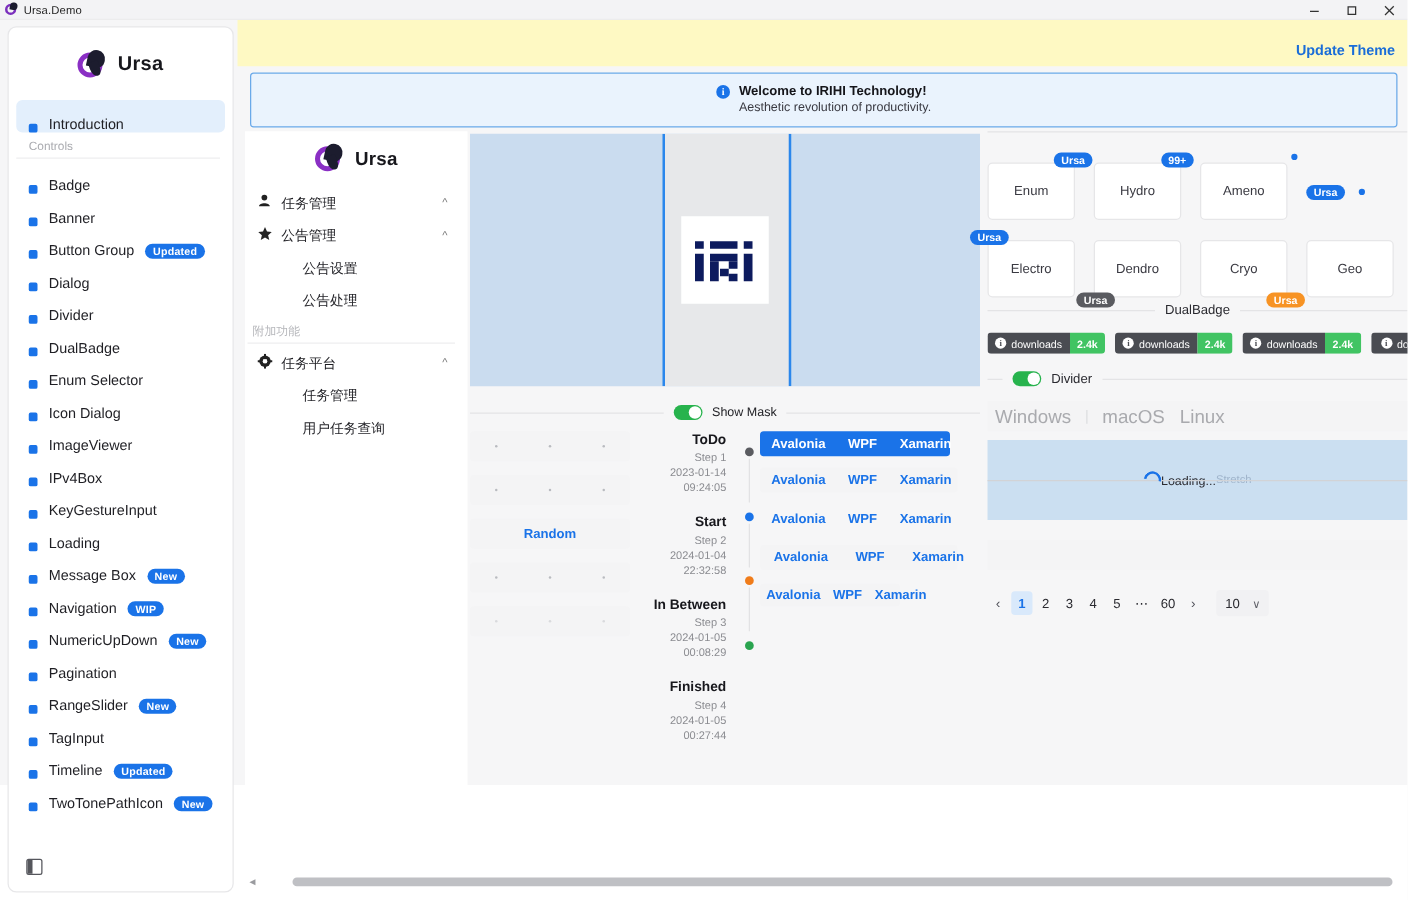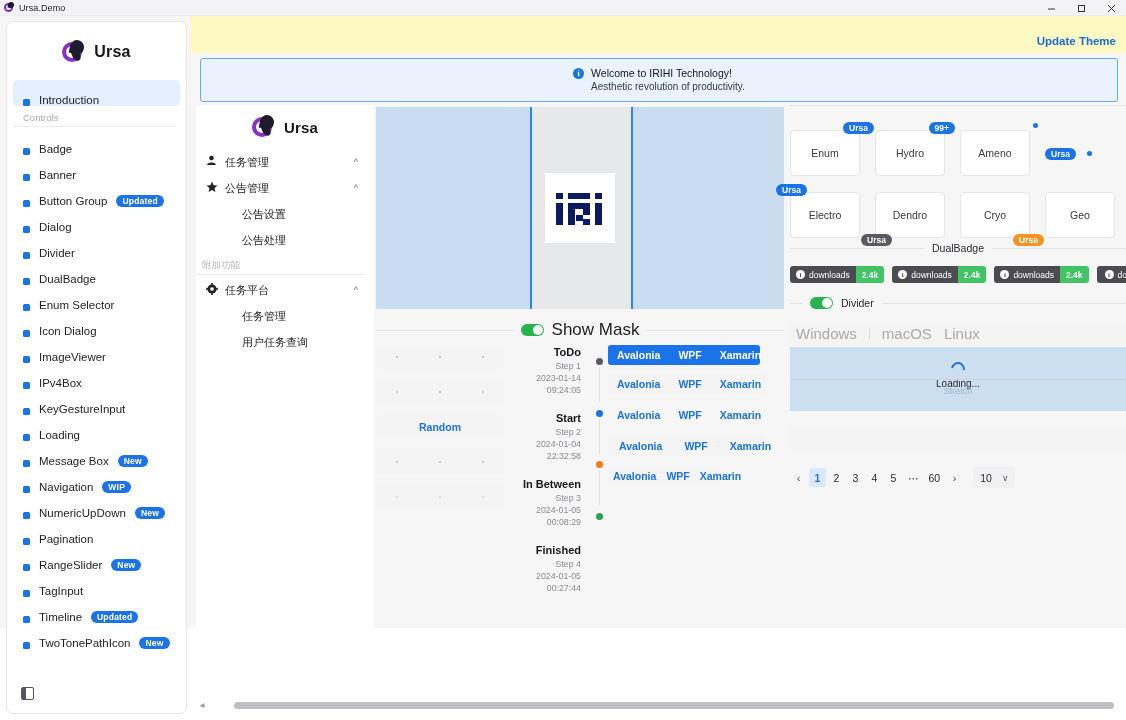--- a/index.html
+++ b/index.html
@@ -81,21 +81,21 @@
   
   .banner {
     position:absolute; left:200px; top:58px; width:918px; height:44px;
     background:#eaf3fd; border:1px solid #6aa9e9; border-radius:3px;
     display:flex; align-items:center; justify-content:center;
   }
   .banner-inner { display:flex; gap:7px; align-items:flex-start; }
   .info-icon { width:11px; height:11px; border-radius:50%; background:#1a73e8;
     color:#fff; font-size:8px; font-weight:bold; display:flex; align-items:center;
     justify-content:center; margin-top:2px; flex:0 0 auto; font-family:"Liberation Serif", serif; }
-  .banner-title { font-size:10.5px; color:#15151a; font-weight:normal; line-height:14px; }
+  .banner-title { font-size:10.5px; color:#15151a; font-weight:bold; line-height:14px; }
   .banner-sub { font-size:10px; color:#3a3a42; line-height:14px; }
 
   
   .navdemo {
     position:absolute; left:196px; top:105px; width:178px; height:580px;
     background:#ffffff;
   }
   .navdemo-brand { height:44px; display:flex; align-items:center; justify-content:center; gap:8px; }
   .navdemo-brand .brand-text { font-size:15px; }
   .nd-row { display:flex; align-items:center; height:26px; padding:0 16px 0 8px;
@@ -124,21 +124,21 @@
   
   .mask-divider {
     position:absolute; left:376px; top:321px; width:408px; height:18px;
     display:flex; align-items:center; gap:8px;
   }
   .div-line { flex:1 1 auto; height:1px; background:#e4e4e6; }
   .toggle { width:23px; height:12px; border-radius:7px; background:#27b34d; position:relative;
     flex:0 0 auto; cursor:pointer; }
   .toggle .knob { position:absolute; right:1px; top:1px; width:10px; height:10px;
     border-radius:50%; background:#fff; }
-  .mask-label { font-size:17px; color:#1d1d22; }
+  .mask-label { font-size:10px; color:#1d1d22; }
 
   
   .timeline-wrap { position:absolute; left:376px; top:345px; width:408px; height:215px; }
   .tl-left { position:absolute; left:0; top:0; width:128px; }
   .btn-group {
     height:24px; background:#f4f4f5; border-radius:3px; margin-bottom:11px;
     display:flex; align-items:center; justify-content:space-around;
     font-size:10.5px; color:#1a73e8; font-weight:bold; cursor:pointer;
   }
   .bg-dot { width:2px; height:2px; border-radius:50%; background:#b9bbc0; }
@@ -190,22 +190,22 @@
     font-family:"Liberation Serif", serif; }
   .db-right { background:#41c463; color:#fff; font-size:8.5px; display:flex; align-items:center;
     padding:0 6px; font-weight:bold; }
   .dualbadge.plain .db-left { padding:0 10px 0 8px; }
 
   .tabs-row { margin-top:12px; display:flex; gap:12px; background:#f4f4f5; height:24px;
     align-items:center; padding:0 6px; }
   .tab-item { font-size:15px; color:#a9aaae; cursor:pointer; }
   .tab-sep { width:1px; height:11px; background:#dcdde0; }
 
-  .loading-box { margin-top:2px; height:64px; background:#cbdff1; position:relative;
-    display:flex; align-items:center; justify-content:center; flex-direction:column; }
+  .loading-box { margin-top:7px; height:64px; background:#cbdff1; position:relative;
+    display:flex; align-items:center; justify-content:center; flex-direction:row; }
   .spinner { width:14px; height:14px; border-radius:50%; border:2px solid transparent;
     border-top-color:#1a73e8; border-right-color:#1a73e8; transform:rotate(-35deg); }
   .loading-text { font-size:10px; color:#2b2b31; margin-top:2px; }
   .loading-sub { font-size:9px; color:#9fb4cb; margin-top:-3px; }
   .loading-line { position:absolute; left:0; right:0; top:32px; height:1px; background:#d2d3d6; }
 
   .empty-strip { margin-top:16px; height:24px; background:#f4f4f5; }
 
   .pagination { margin-top:16px; display:flex; align-items:center; gap:2px; }
   .pg { min-width:17px; height:19px; display:flex; align-items:center; justify-content:center;

